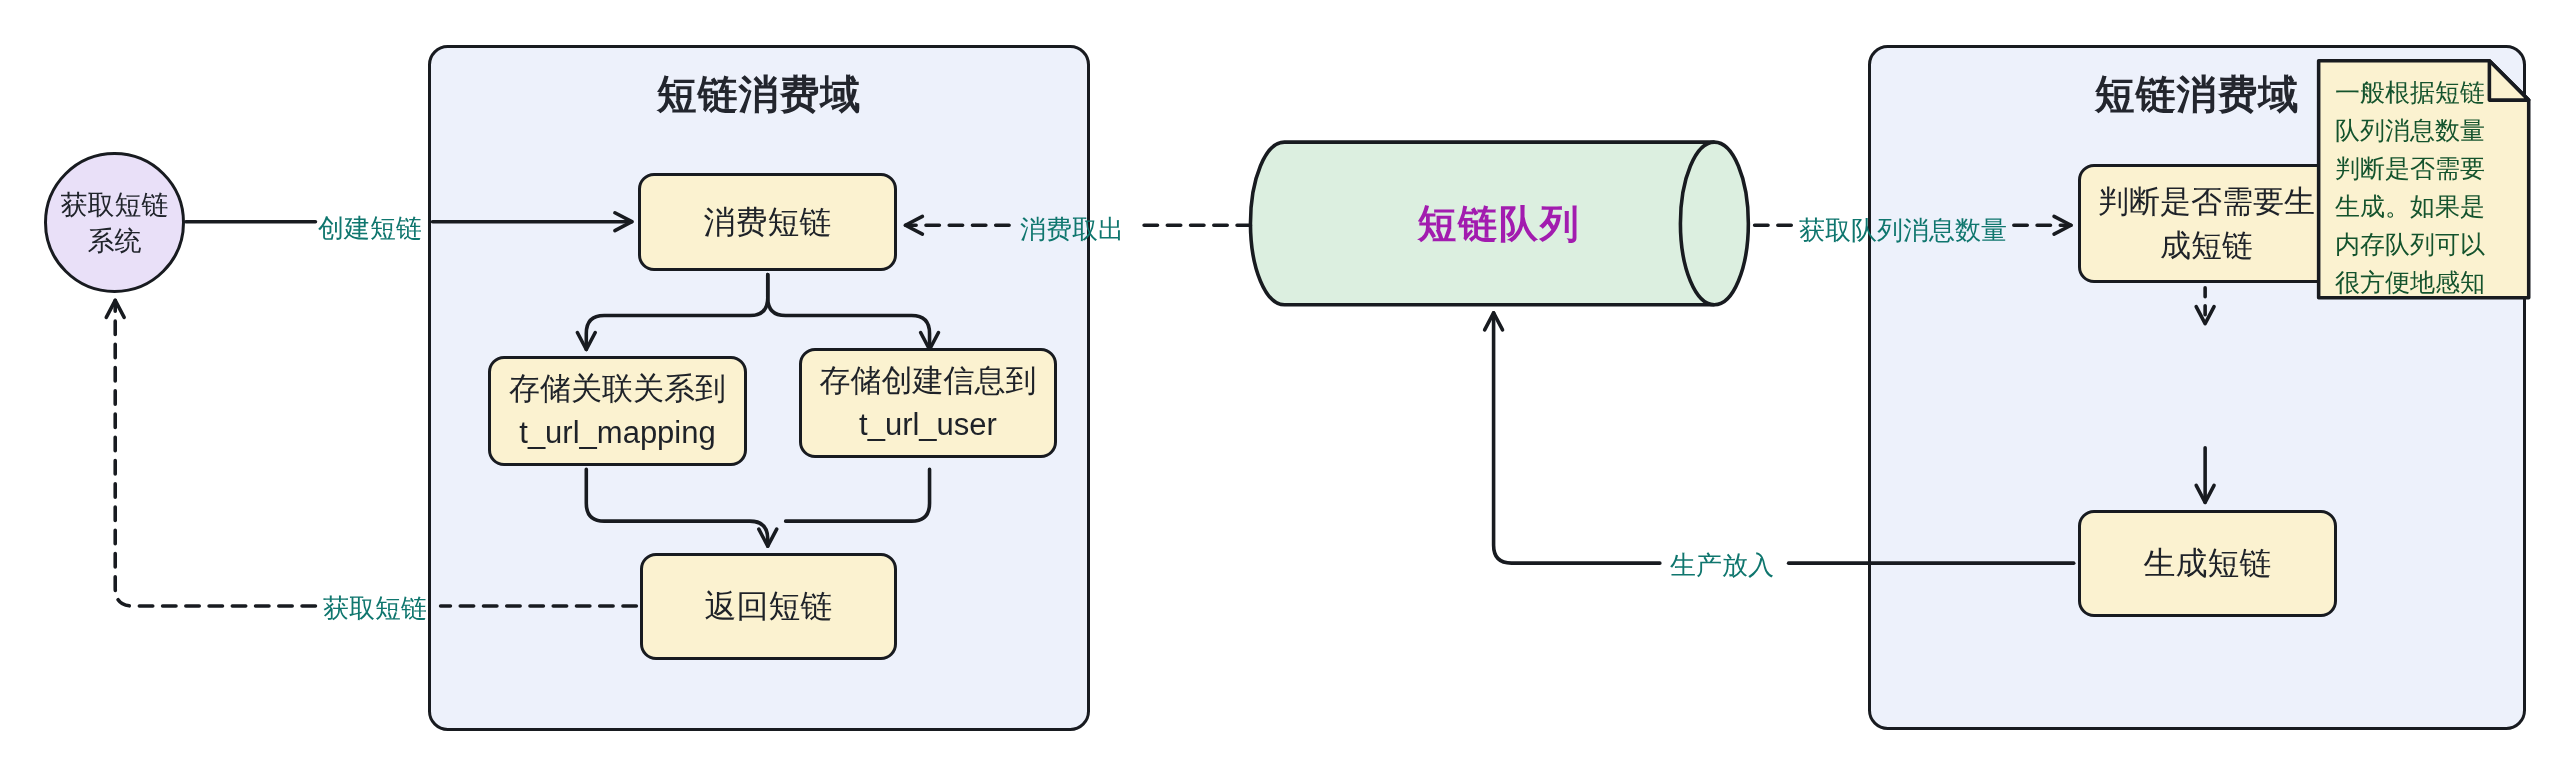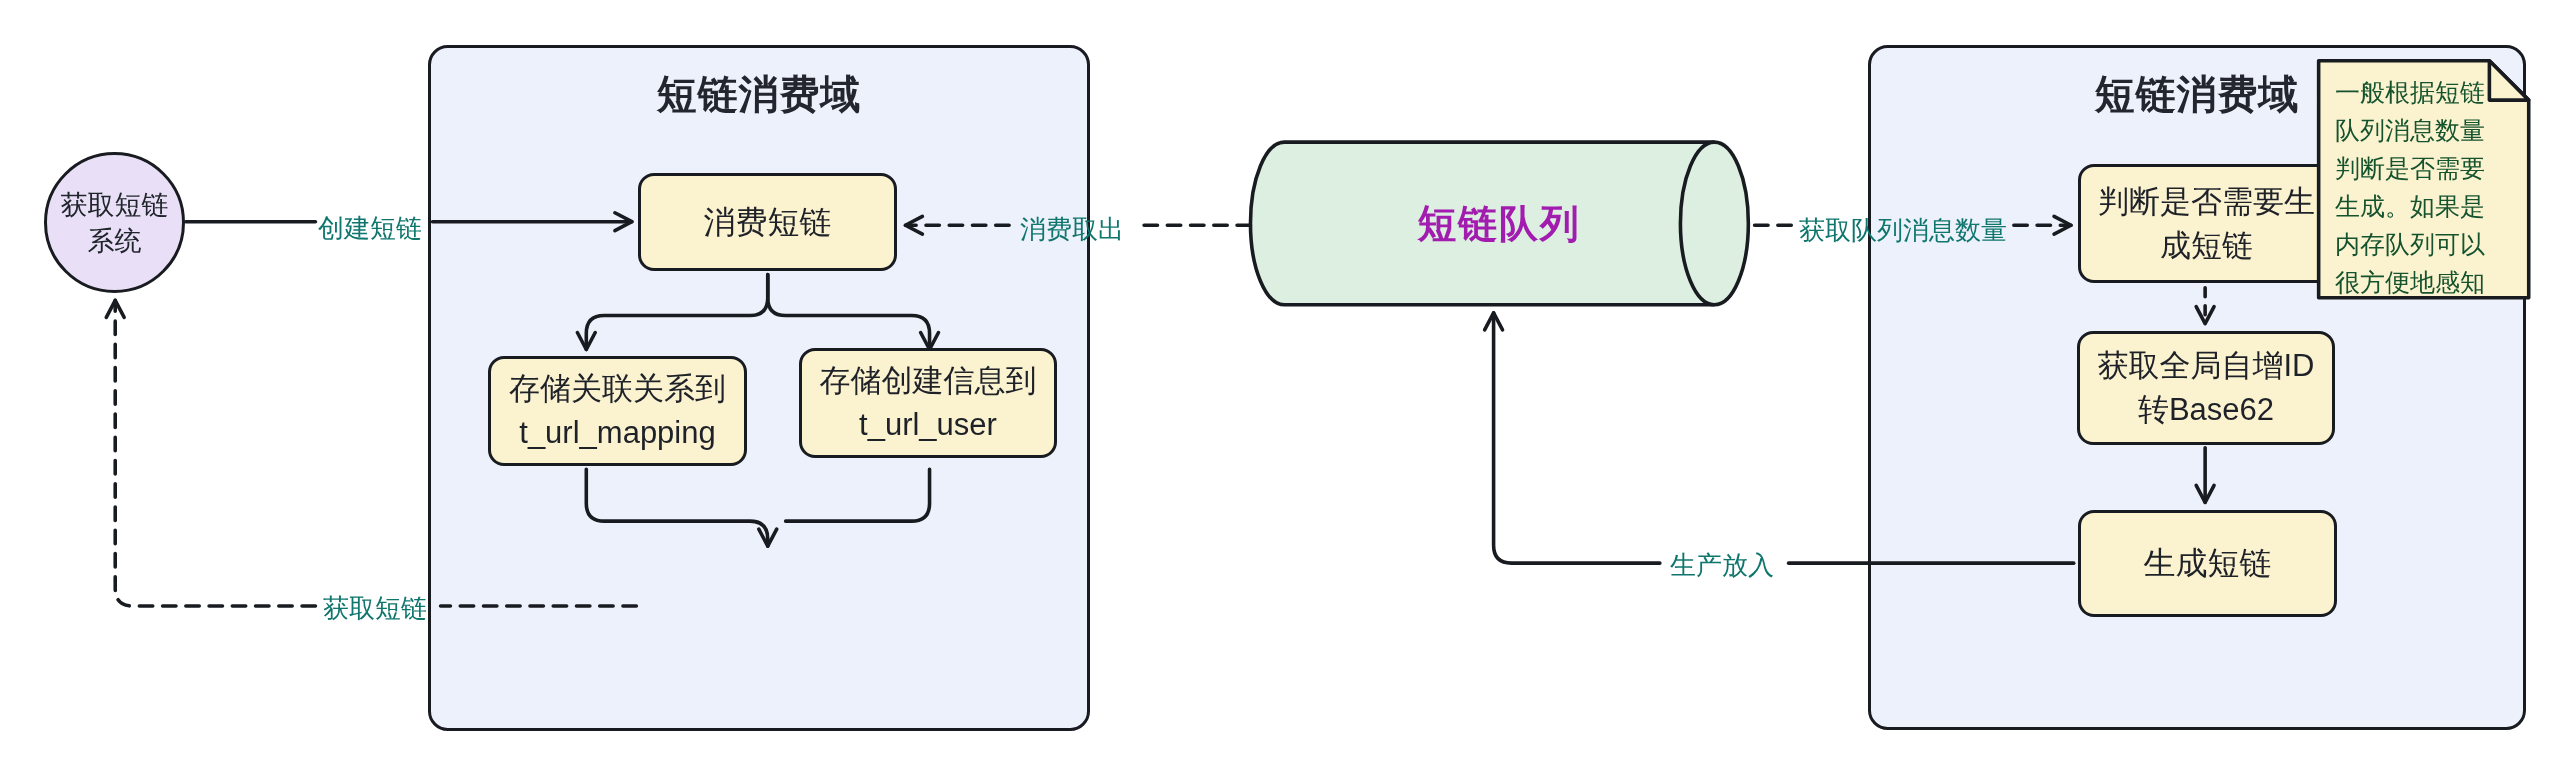--- a/index.html
+++ b/index.html
@@ -117,27 +117,26 @@
 系统</div>
 
   <div class="domain-title" style="left:428px;top:68px;width:662px;">短链消费域</div>
   <div class="domain-title" style="left:1868px;top:68px;width:658px;">短链消费域</div>
 
   <div class="node" style="left:638px;top:173px;width:259px;height:98px;text-align:right;">消费短链</div>
   <div class="node" style="left:456px;top:356px;width:259px;height:110px;font-size:31px;line-height:44px;margin-left:32px;">存储关联关系到
 t_url_mapping</div>
   <div class="node" style="left:799px;top:348px;width:258px;height:110px;font-size:31px;line-height:44px;">存储创建信息到
 t_url_user</div>
+  <div class="node" style="left:640px;top:553px;width:257px;height:107px;">返回短链</div>
 
   <div class="queue-label">短链队列</div>
 
   <div class="node" style="left:2078px;top:164px;width:257px;height:119px;font-size:31px;line-height:44px;">判断是否需要生
 成短链</div>
-  <div class="node" style="left:2077px;top:331px;width:258px;height:114px;font-size:31px;line-height:44px;">获取全局自增ID
-转Base62</div>
   <div class="node" style="left:2078px;top:510px;width:259px;height:107px;">生成短链</div>
 
   <div class="edge-label" style="left:318px;top:209px;width:107px;">创建短链</div>
   <div class="edge-label" style="left:1020px;top:210px;width:107px;">消费取出</div>
   <div class="edge-label" style="left:1799px;top:211px;width:208px;">获取队列消息数量</div>
   <div class="edge-label" style="left:1670px;top:546px;width:107px;">生产放入</div>
   <div class="edge-label" style="left:323px;top:589px;width:107px;">获取短链</div>
 
   <svg class="note-layer" width="2576" height="775" viewBox="0 0 2880 867">
     <g>

